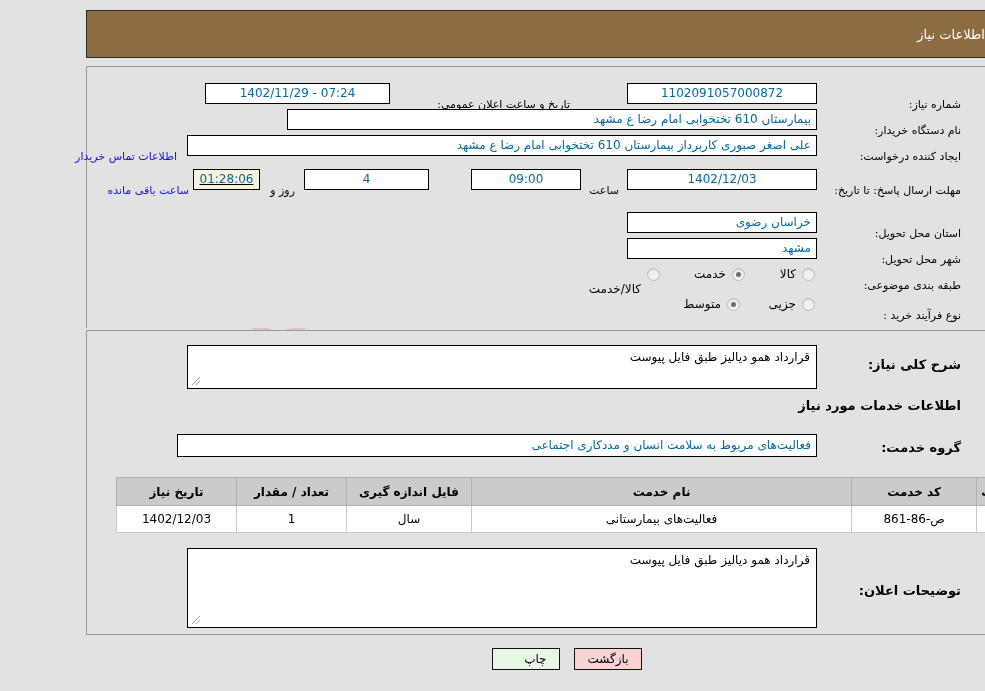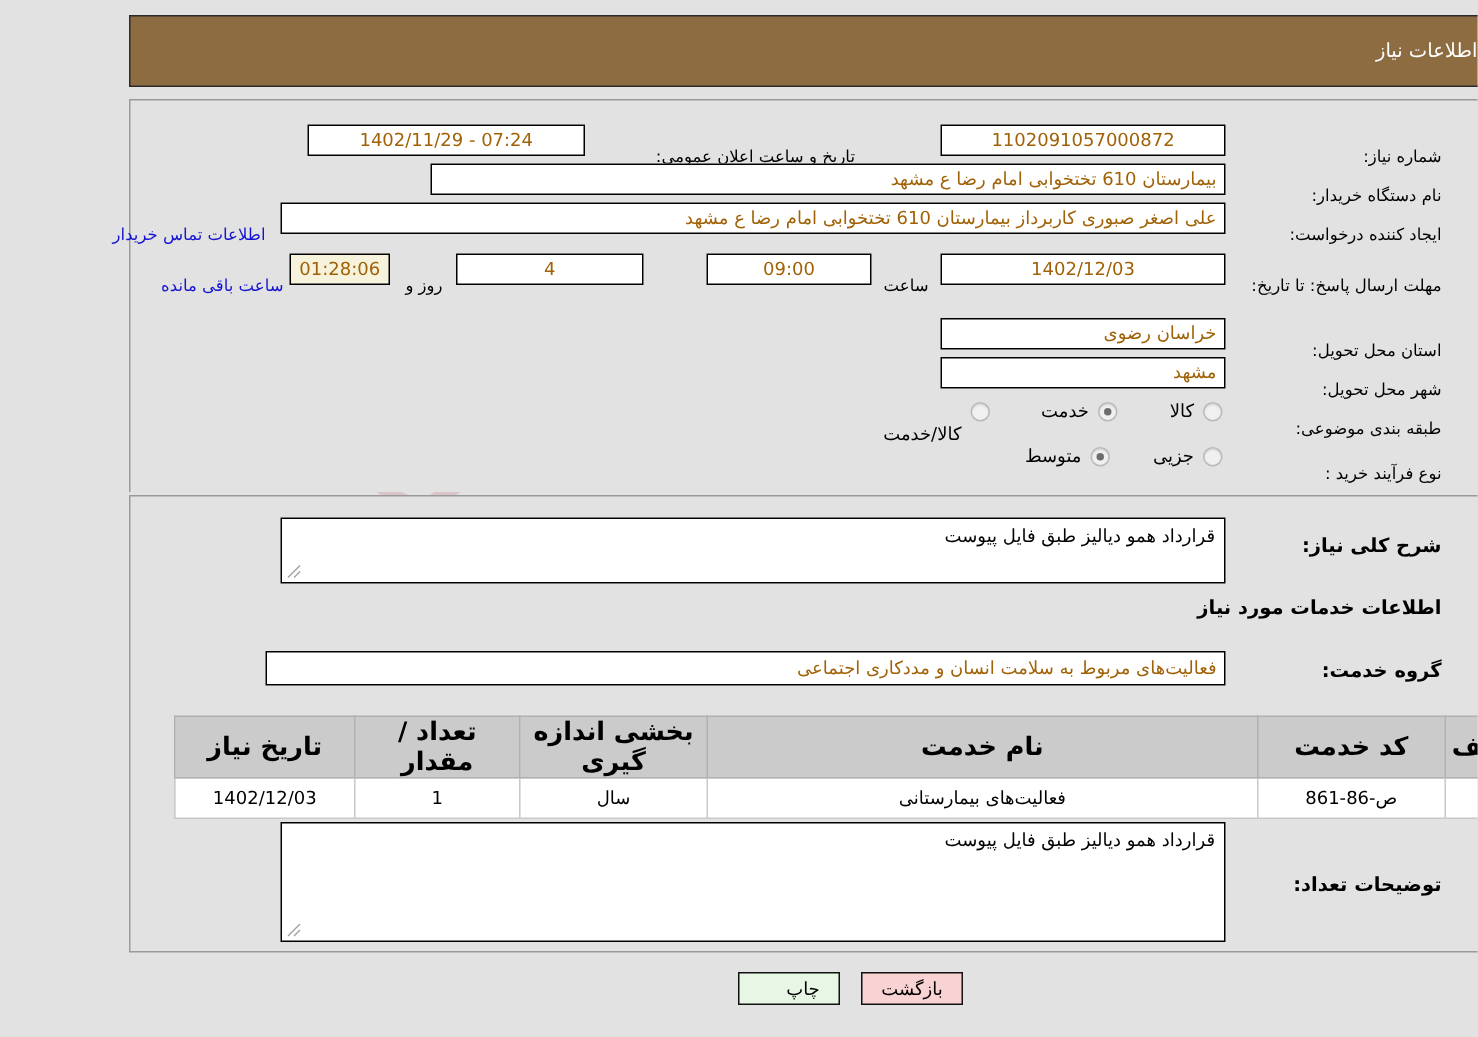--- a/index.html
+++ b/index.html
@@ -84,21 +84,21 @@
   .val-box {
     background: #ffffff;
     border: 1px solid #000;
     height: 21px;
     line-height: 19px;
     font-size: 12px;
     padding: 0 5px;
     text-align: center;
     white-space: nowrap;
     overflow: hidden;
-    color: #a16207;
+    color: #0369a1;
   }
   .val-box.rtl-text { text-align: right; direction: rtl; }
   .val-box.cream { background: #f6f2dc; }
 
   
   .radio {
     display: inline-block;
     width: 13px; height: 13px;
     border-radius: 50%;
     background: #f0f0f0;
@@ -165,21 +165,21 @@
   table.items {
     width: 100%;
     border-collapse: collapse;
     font-size: 12px;
   }
   table.items th {
     background: #cbcbcb;
     border: 1px solid #b0b0b0;
     height: 28px;
     font-weight: bold;
-    font-size: 17px;
+    font-size: 12px;
     color: #000;
     text-align: center;
     padding: 0 4px;
   }
   table.items td {
     background: #ffffff;
     border: 1px solid #c9c9c9;
     height: 27px;
     text-align: center;
     padding: 0 4px;
@@ -265,21 +265,21 @@
   </div>
   <div class="frow" style="right:404px; top:168px;">
     <span class="val-box" style="width:110px;">09:00</span>
   </div>
   <div class="frow" style="right:556px; top:168px;">
     <span class="val-box" style="width:125px;">4</span>
   </div>
   <div class="frow" style="right:690px; top:168px;">
     <span class="lbl">روز و</span>
   </div>
-  <div class="frow" style="right:725px; top:168px;">
+  <div class="frow" style="right:725px; top:168px;text-decoration:underline;">
     <span class="val-box cream" style="width:67px;">01:28:06</span>
   </div>
   <div class="frow" style="right:796px; top:168px;">
     <span class="lbl lbl-blue">ساعت باقی مانده</span>
   </div>
 
   <div class="frow" style="right:24px; top:211px;">
     <span class="lbl">استان محل تحویل:</span>
   </div>
   <div class="frow" style="right:168px; top:211px;">
@@ -339,39 +339,39 @@
     <span class="val-box rtl-text" style="width:640px; height:23px; line-height:21px;">فعالیت‌های مربوط به سلامت انسان و مددکاری اجتماعی</span>
   </div>
 
   <div class="tbl-wrap">
     <table class="items">
       <thead>
         <tr>
           <th style="width:40px;">ردیف</th>
           <th style="width:125px;">کد خدمت</th>
           <th>نام خدمت</th>
-          <th style="width:125px;">بخشی اندازه گیری</th>
+          <th style="width:125px;">فایل اندازه گیری</th>
           <th style="width:110px;">تعداد / مقدار</th>
           <th style="width:120px;">تاریخ نیاز</th>
         </tr>
       </thead>
       <tbody>
         <tr>
           <td>1</td>
           <td>ص-86-861</td>
           <td>فعالیت‌های بیمارستانی</td>
           <td>سال</td>
           <td>1</td>
           <td>1402/12/03</td>
         </tr>
       </tbody>
     </table>
   </div>
 
-  <div class="sec-head" style="right:24px; top:583px;">توضیحات تعداد:</div>
+  <div class="sec-head" style="right:24px; top:583px;">توضیحات اعلان:</div>
   <div class="ta" style="right:168px; top:548px; width:630px; height:80px;">
     <span>قرارداد همو دیالیز طبق فایل پیوست</span>
     <span class="grip">
       <svg width="10" height="10" viewBox="0 0 10 10">
         <line x1="9" y1="1" x2="1" y2="9" stroke="#555" stroke-width="1"></line>
         <line x1="9" y1="5" x2="5" y2="9" stroke="#555" stroke-width="1"></line>
       </svg>
     </span>
   </div>
 

